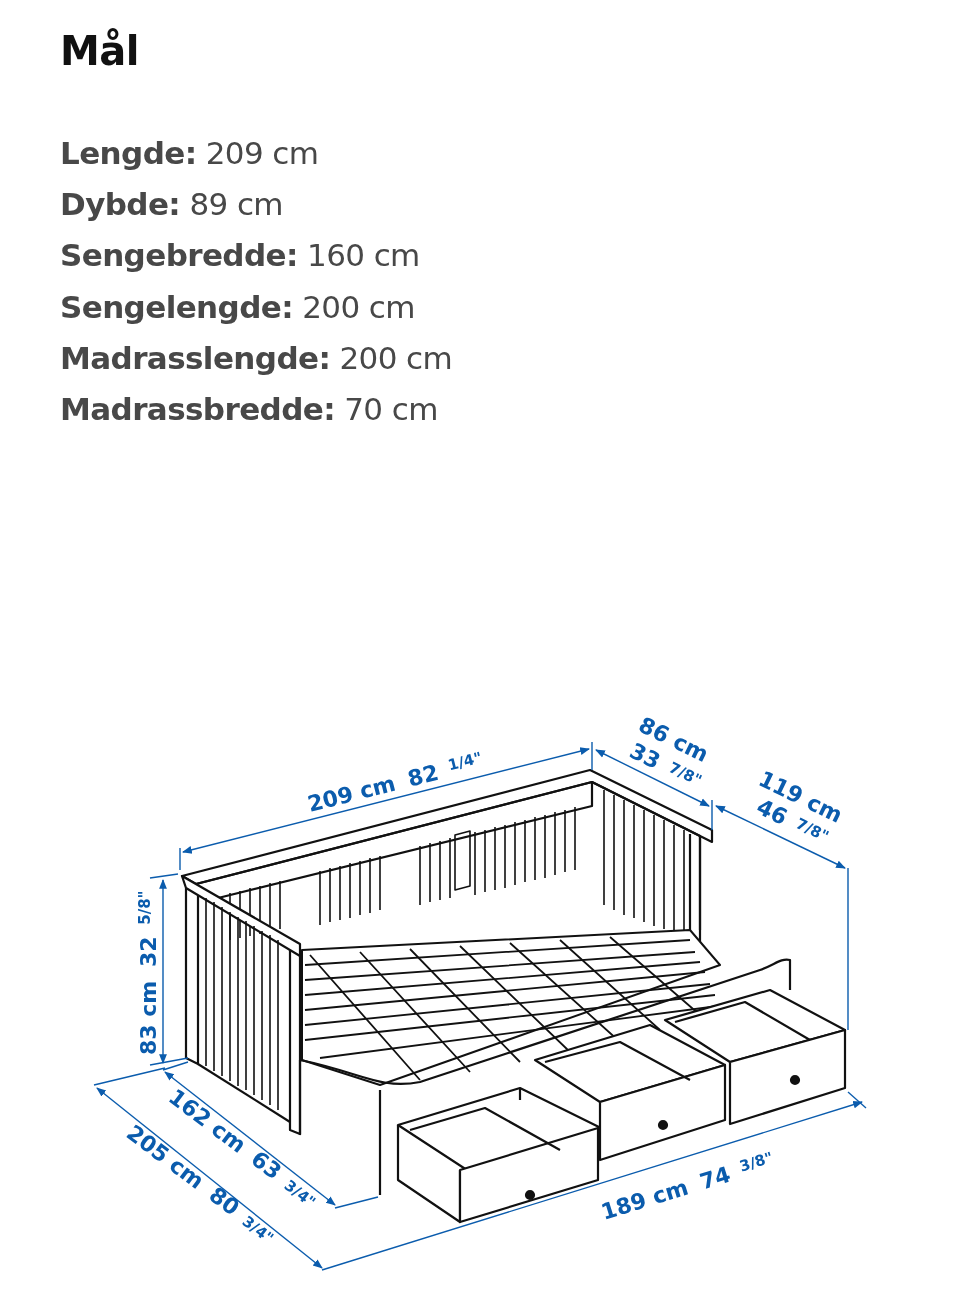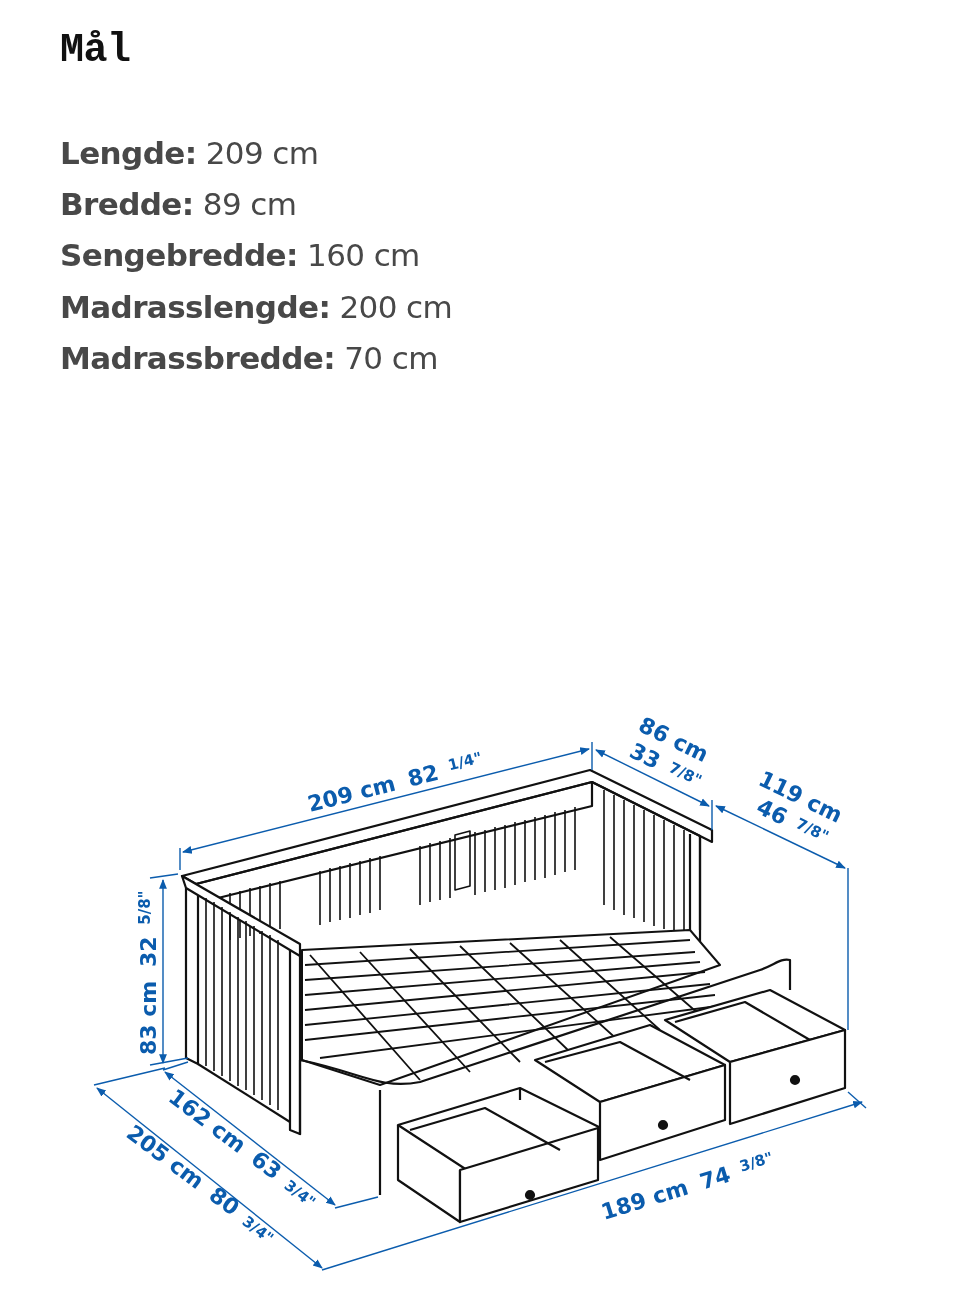--- a/index.html
+++ b/index.html
@@ -1,38 +1,39 @@
 <!DOCTYPE html>
 <html><head>
   <meta charset="utf-8">
   <style>
     html, body { margin: 0; padding: 0; background: #ffffff; }
     body { width: 960px; height: 1299px; position: relative; overflow: hidden;
            font-family: "DejaVu Sans", "Liberation Sans", sans-serif; }
     .page-title { position: absolute; left: 60px; top: 28px; margin: 0;
-                  font-size: 40px; font-weight: bold; color: #111111; letter-spacing: -0.5px; font-family: Liberation Mono, monospace; }
+                  font-size: 40px; font-weight: bold; color: #111111; letter-spacing: -0.5px; }
     .spec-list { position: absolute; left: 60px; top: 128px; margin: 0; padding: 0; list-style: none; }
     .spec-row { height: 51.2px; line-height: 51.2px; font-size: 31px; color: #484848; white-space: nowrap;
                 letter-spacing: -0.6px; }
     .spec-label { font-weight: bold; }
     .spec-value { font-weight: normal; }
     .diagram { position: absolute; left: 0; top: 690px; width: 960px; height: 609px; }
     .dim-text { font-family: "DejaVu Sans", "Liberation Sans", sans-serif; font-weight: bold;
                 fill: #0b5cad; font-size: 22px; }
     .dim-frac { font-size: 15px; }
   </style>
 </head>
 <body>
 
 <h1 class="page-title">Mål</h1>
 
 <ul class="spec-list">
   <li class="spec-row"><span class="spec-label">Lengde:</span> <span class="spec-value">209 cm</span></li>
-  <li class="spec-row"><span class="spec-label">Bredde:</span> <span class="spec-value">89 cm</span></li>
+  <li class="spec-row"><span class="spec-label">Dybde:</span> <span class="spec-value">89 cm</span></li>
   <li class="spec-row"><span class="spec-label">Sengebredde:</span> <span class="spec-value">160 cm</span></li>
+  <li class="spec-row"><span class="spec-label">Sengelengde:</span> <span class="spec-value">200 cm</span></li>
   <li class="spec-row"><span class="spec-label">Madrasslengde:</span> <span class="spec-value">200 cm</span></li>
   <li class="spec-row"><span class="spec-label">Madrassbredde:</span> <span class="spec-value">70 cm</span></li>
 </ul>
 
 <svg class="diagram" viewBox="0 690 960 609" width="960" height="609" xmlns="http://www.w3.org/2000/svg">
   <defs>
     <marker id="arr" viewBox="0 0 10 10" refX="9" refY="5" markerWidth="7" markerHeight="7" orient="auto-start-reverse">
       <path d="M0,1 L10,5 L0,9 z" fill="#0b5cad"></path>
     </marker>
   </defs>

